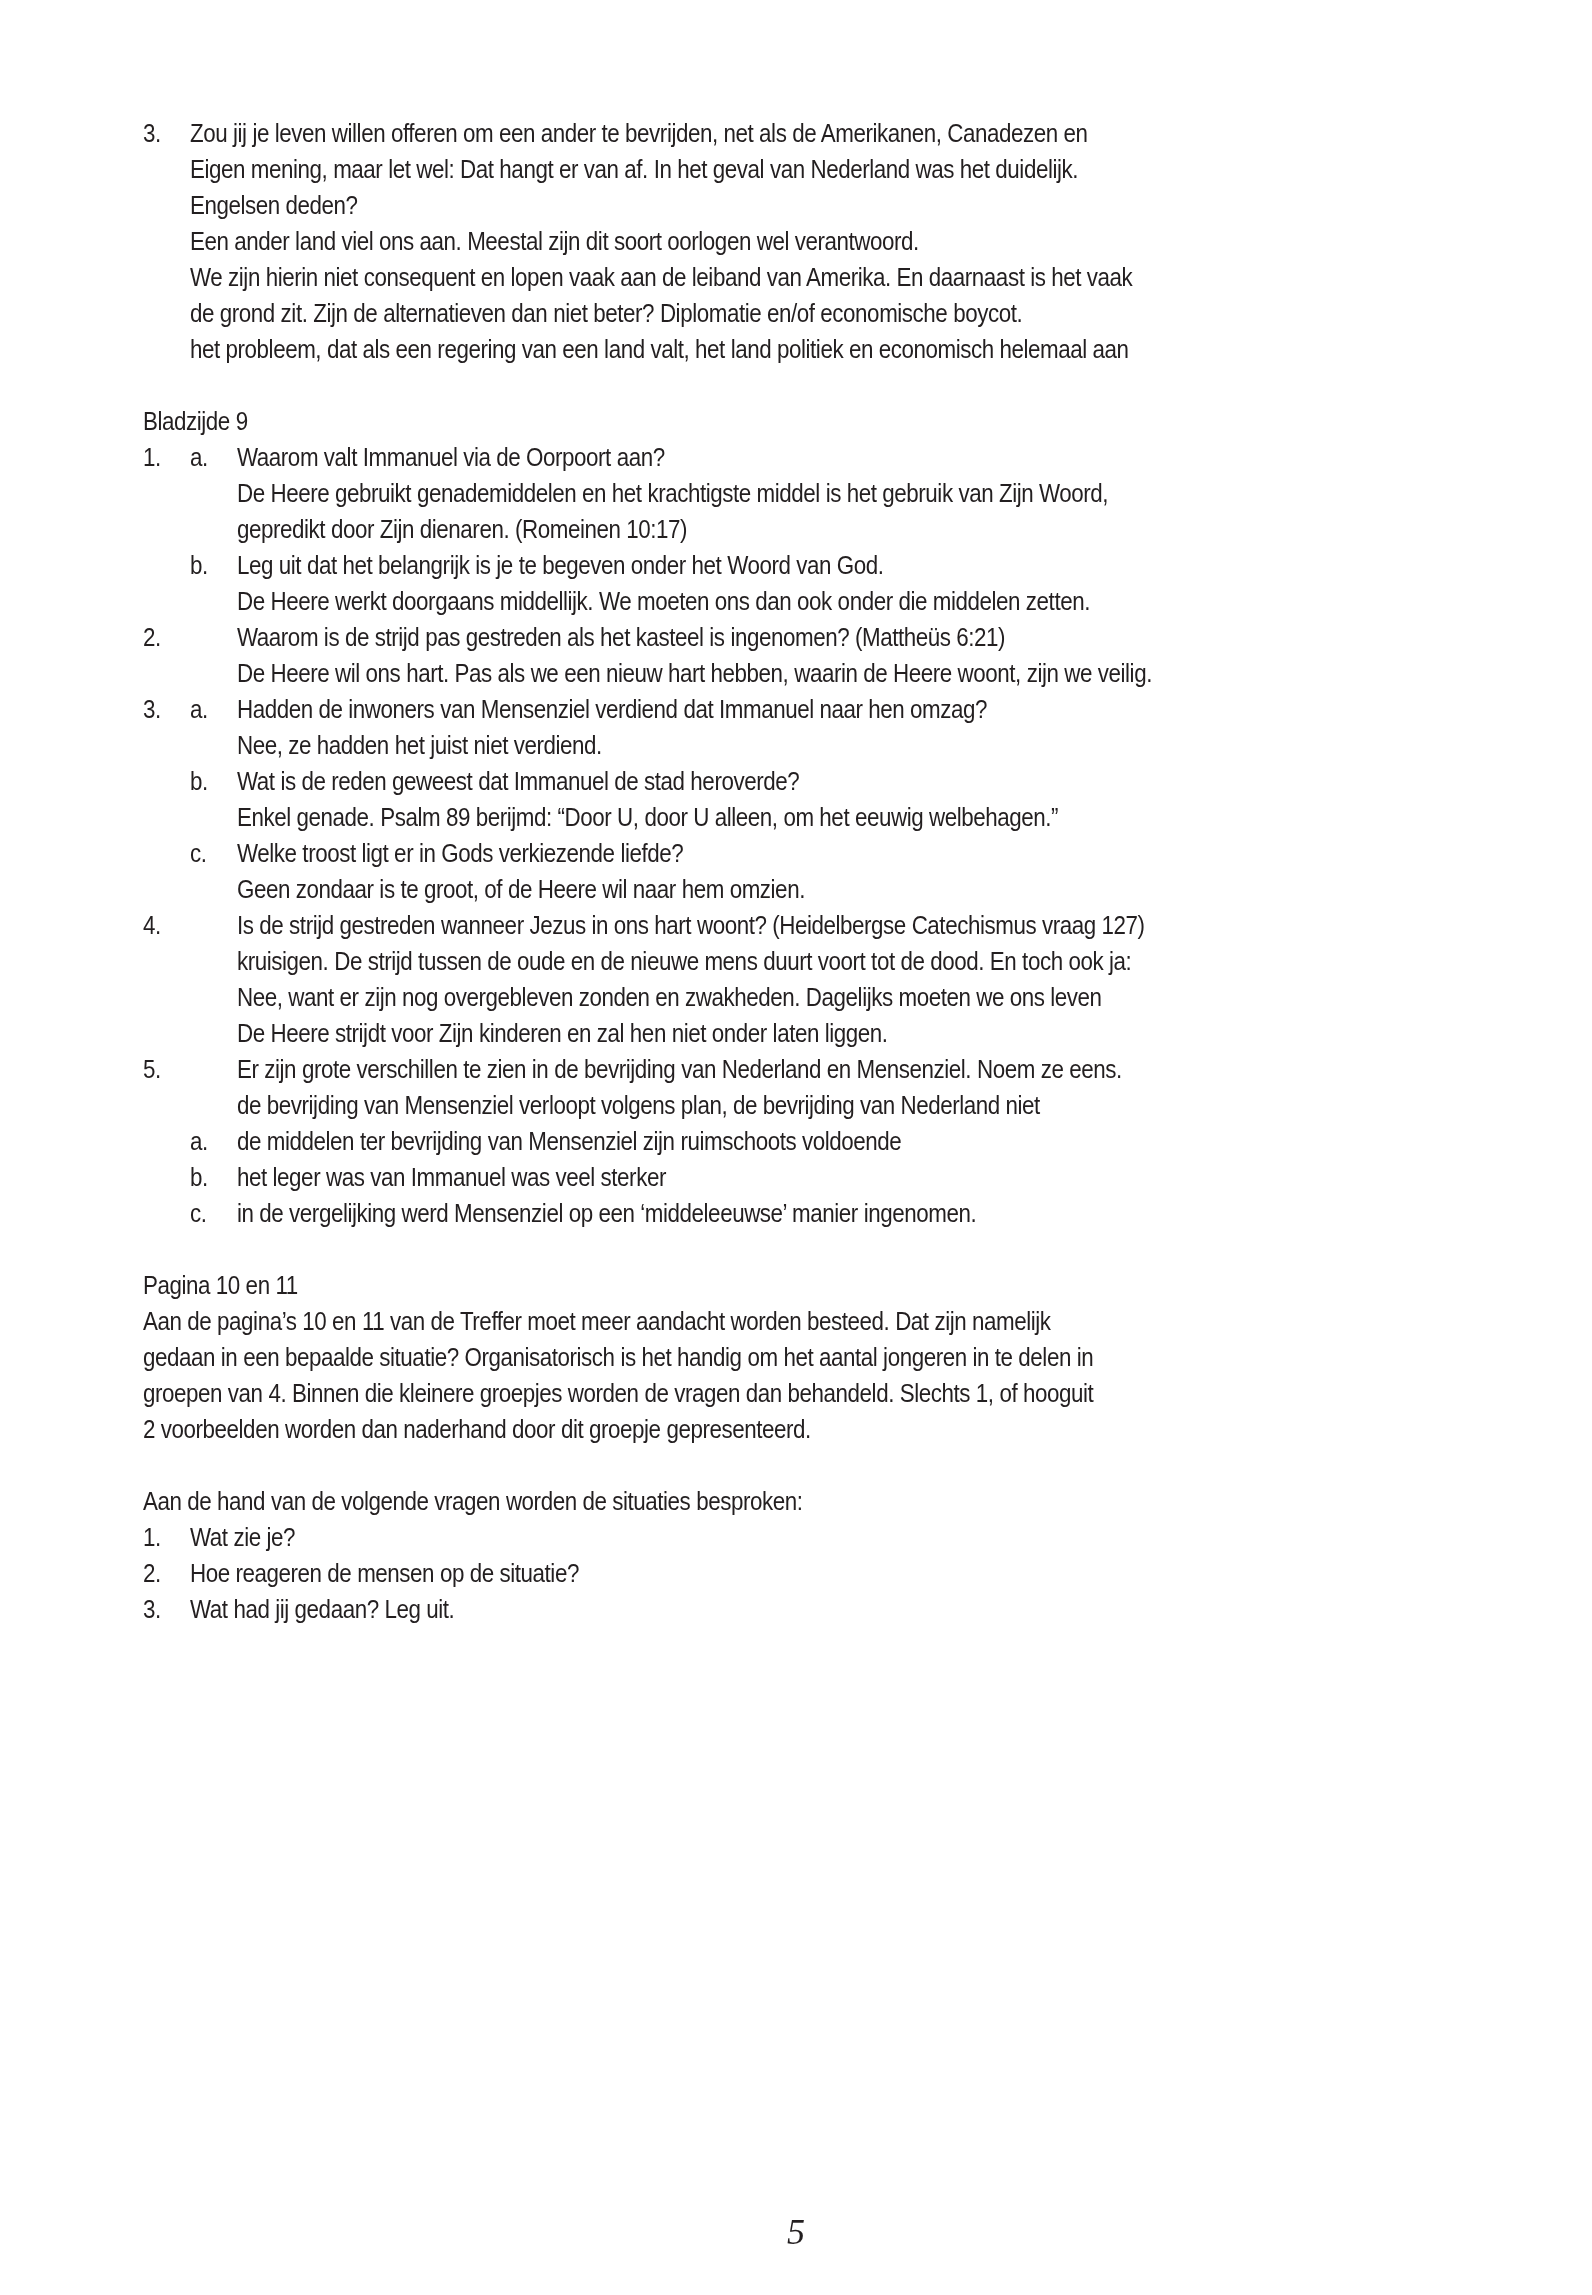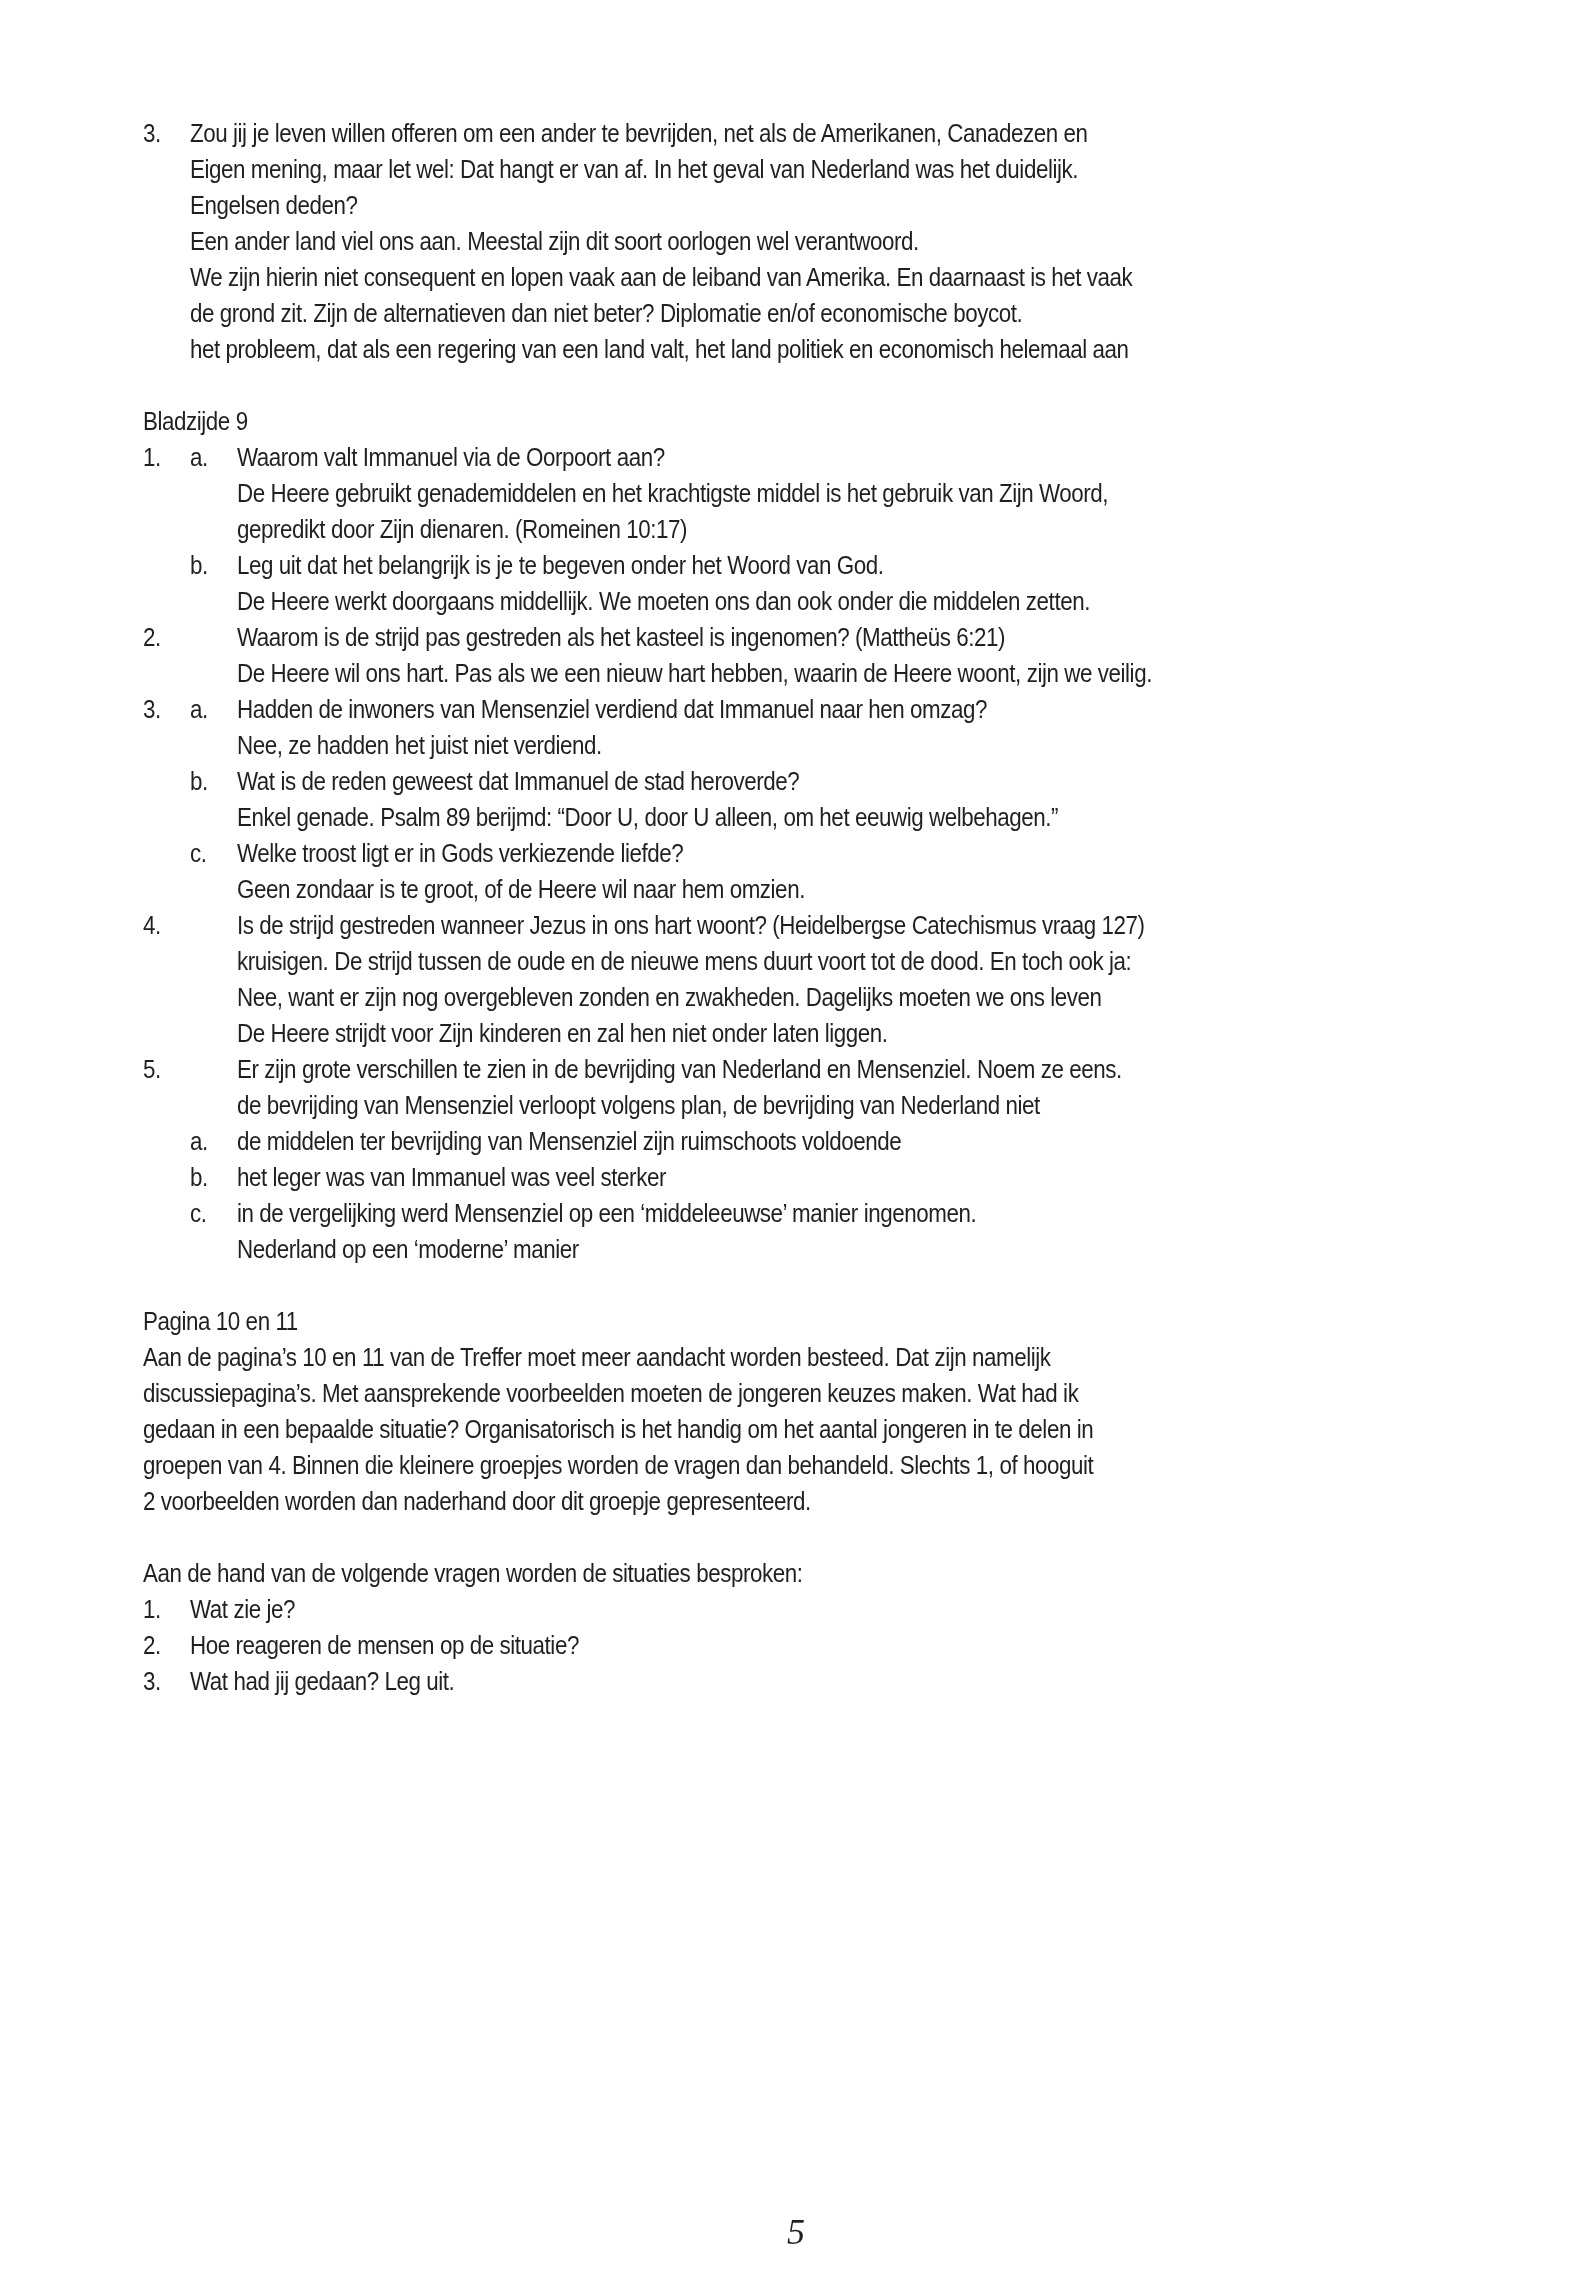--- a/index.html
+++ b/index.html
@@ -144,36 +144,30 @@
         <span class="t2 sq">de middelen ter bevrijding van Mensenziel zijn ruimschoots voldoende</span>
       </div>
     <div class="line">
         <span class="let sq">b.</span>
         <span class="t2 sq">het leger was van Immanuel was veel sterker</span>
       </div>
     <div class="line">
         <span class="let sq">c.</span>
         <span class="t2 sq">in de vergelijking werd Mensenziel op een ‘middeleeuwse’ manier ingenomen.</span>
       </div>
-    <div class="line">
-        <span class="t2 sq">Nederland op een ‘moderne’ manier</span>
-      </div>
   </div>
 
   <div class="gap"></div>
 
   <div>
     <div class="line heading">
         <span class="t0 sq">Pagina 10 en 11</span>
       </div>
     <div class="line">
         <span class="t0 sq">Aan de pagina’s 10 en 11 van de Treffer moet meer aandacht worden besteed. Dat zijn namelijk</span>
-      </div>
-    <div class="line">
-        <span class="t0 sq">discussiepagina’s. Met aansprekende voorbeelden moeten de jongeren keuzes maken. Wat had ik</span>
       </div>
     <div class="line">
         <span class="t0 sq">gedaan in een bepaalde situatie? Organisatorisch is het handig om het aantal jongeren in te delen in</span>
       </div>
     <div class="line">
         <span class="t0 sq">groepen van 4. Binnen die kleinere groepjes worden de vragen dan behandeld. Slechts 1, of hooguit</span>
       </div>
     <div class="line">
         <span class="t0 sq">2 voorbeelden worden dan naderhand door dit groepje gepresenteerd.</span>
       </div>

